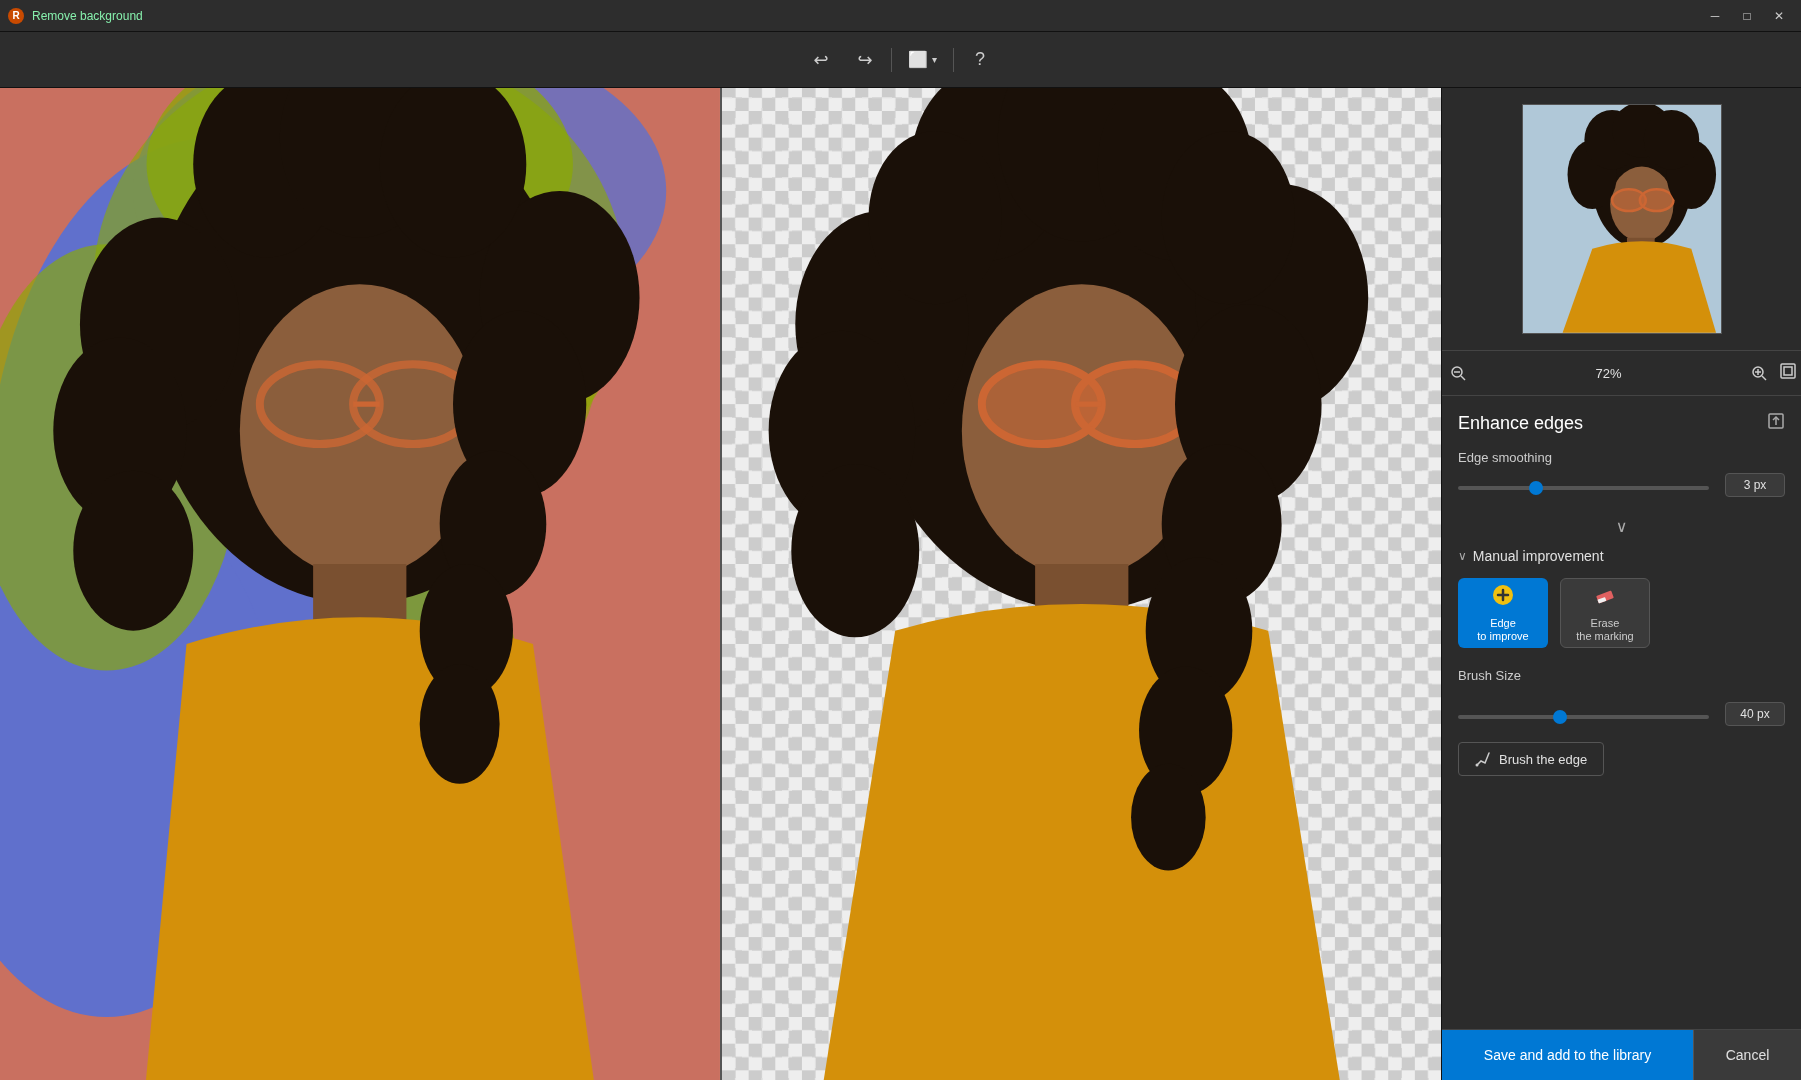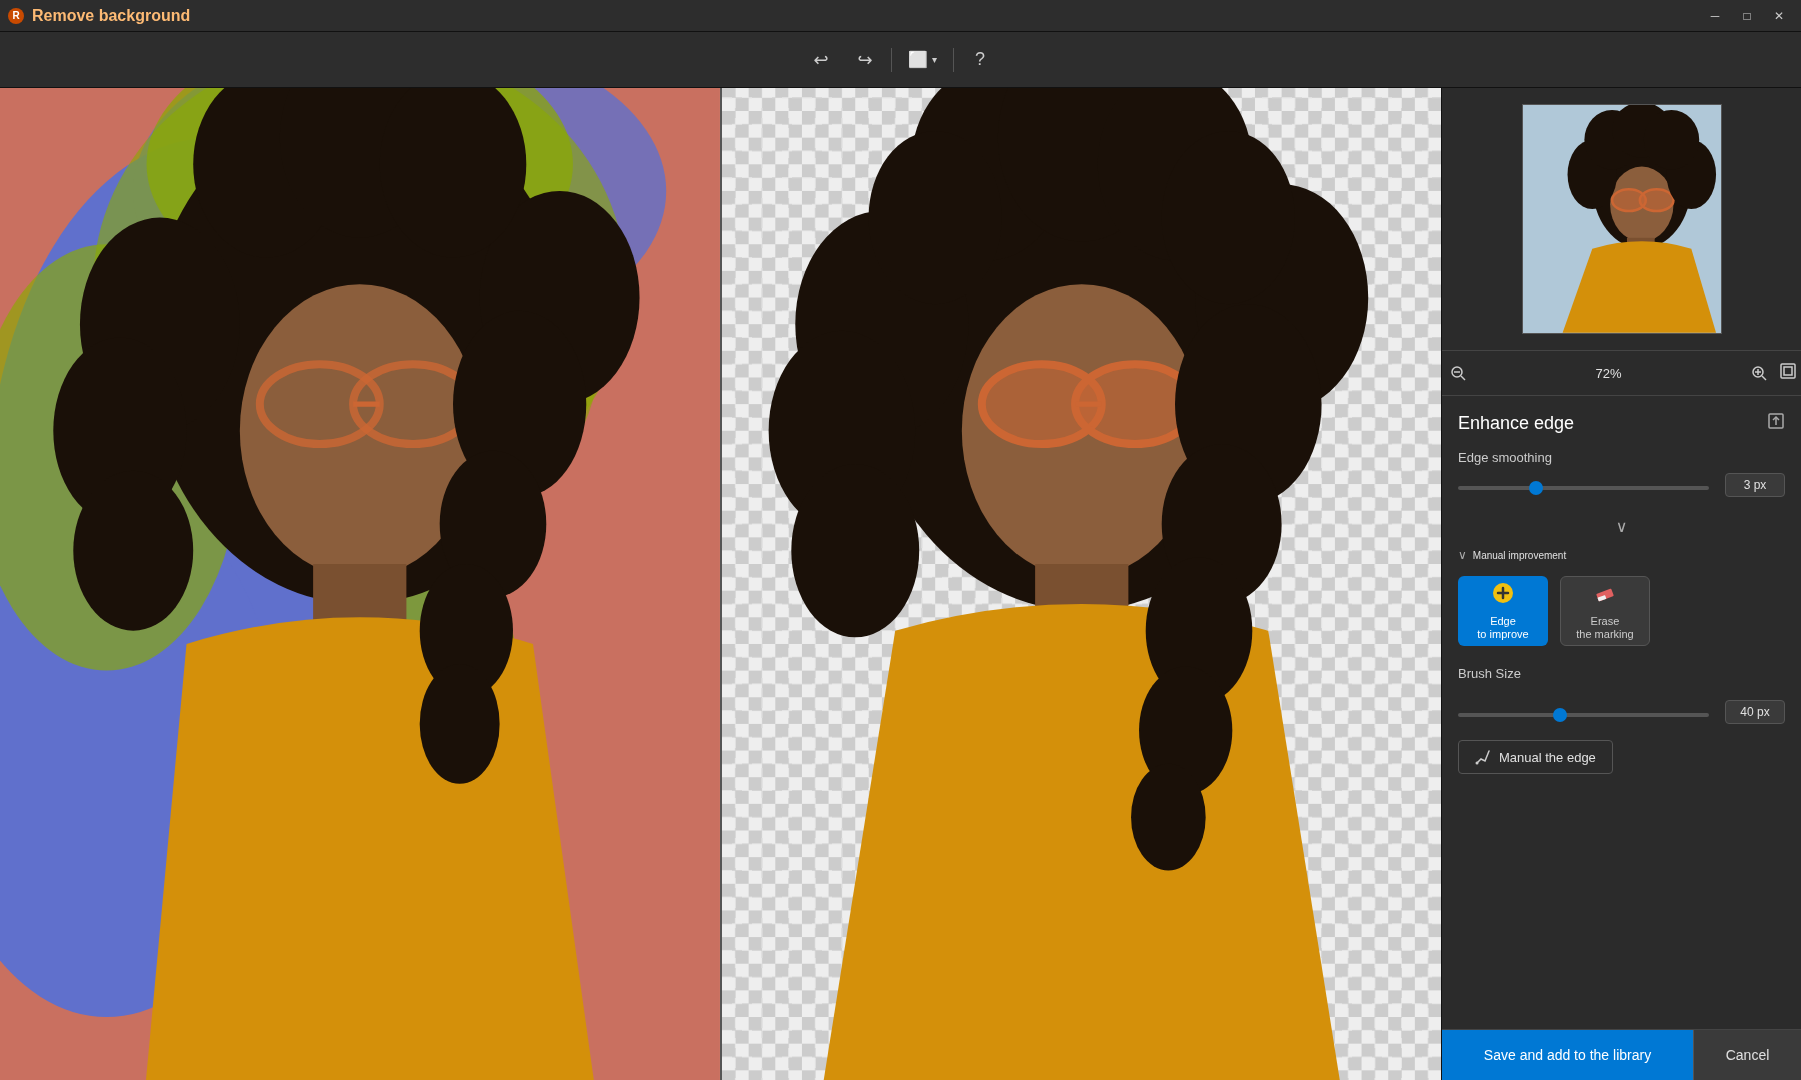--- a/index.html
+++ b/index.html
@@ -35,23 +35,22 @@
       background: #c94a00;
       border-radius: 50%;
       display: flex;
       align-items: center;
       justify-content: center;
       font-size: 10px;
       color: white;
       font-weight: bold;
     }
     .title-bar-title {
-      font-size: 16px;
-      color: #fdba74;
-      font-weight: bold;
+      font-size: 12px;
+      color: #86efac;
     }
     .title-bar-controls {
       display: flex;
       gap: 4px;
     }
     .title-btn {
       width: 28px;
       height: 22px;
       background: transparent;
       border: none;
@@ -290,21 +289,21 @@
 
     
     .subsection-header {
       display: flex;
       align-items: center;
       gap: 6px;
       margin-bottom: 14px;
       cursor: pointer;
     }
     .subsection-title {
-      font-size: 10px;
+      font-size: 14px;
       color: #e0e0e0;
     }
     .subsection-chevron {
       color: #aaa;
       font-size: 12px;
     }
 
     
     .tool-buttons {
       display: flex;
@@ -606,21 +605,21 @@
       <button class="fit-btn">
         <svg width="18" height="18" viewBox="0 0 18 18">
           <rect x="2" y="2" width="14" height="14" rx="1" fill="none" stroke="#ccc" stroke-width="1.5"></rect>
           <rect x="5" y="5" width="8" height="8" fill="none" stroke="#ccc" stroke-width="1.5"></rect>
         </svg>
       </button>
     </div>
 
     <div class="enhance-section">
       <div class="section-header">
-        <span class="section-title">Enhance edge</span>
+        <span class="section-title">Enhance edges</span>
         <button class="section-icon-btn">
           <svg width="18" height="18" viewBox="0 0 18 18">
             <rect x="2" y="2" width="14" height="14" rx="1" fill="none" stroke="#aaa" stroke-width="1.5"></rect>
             <line x1="9" y1="5" x2="9" y2="13" stroke="#aaa" stroke-width="1.5"></line>
             <polyline points="6,8 9,5 12,8" fill="none" stroke="#aaa" stroke-width="1.5"></polyline>
           </svg>
         </button>
       </div>
 
       <div class="control-group">
@@ -681,21 +680,21 @@
             </div>
             <div class="value-box">40 px</div>
           </div>
         </div>
 
         <button class="trace-btn">
           <svg width="16" height="16" viewBox="0 0 16 16">
             <path d="M2 14 L6 10 L10 12 L14 2" fill="none" stroke="#ccc" stroke-width="1.5" stroke-linecap="round"></path>
             <circle cx="2" cy="14" r="1.5" fill="#ccc"></circle>
           </svg>
-          <span>Manual the edge</span>
+          <span>Brush the edge</span>
         </button>
 
       </div>
     </div>
 
     <div style="flex:1"></div>
 
     <div class="bottom-buttons">
       <button class="save-btn">Save and add to the library</button>
       <button class="cancel-btn">Cancel</button>

